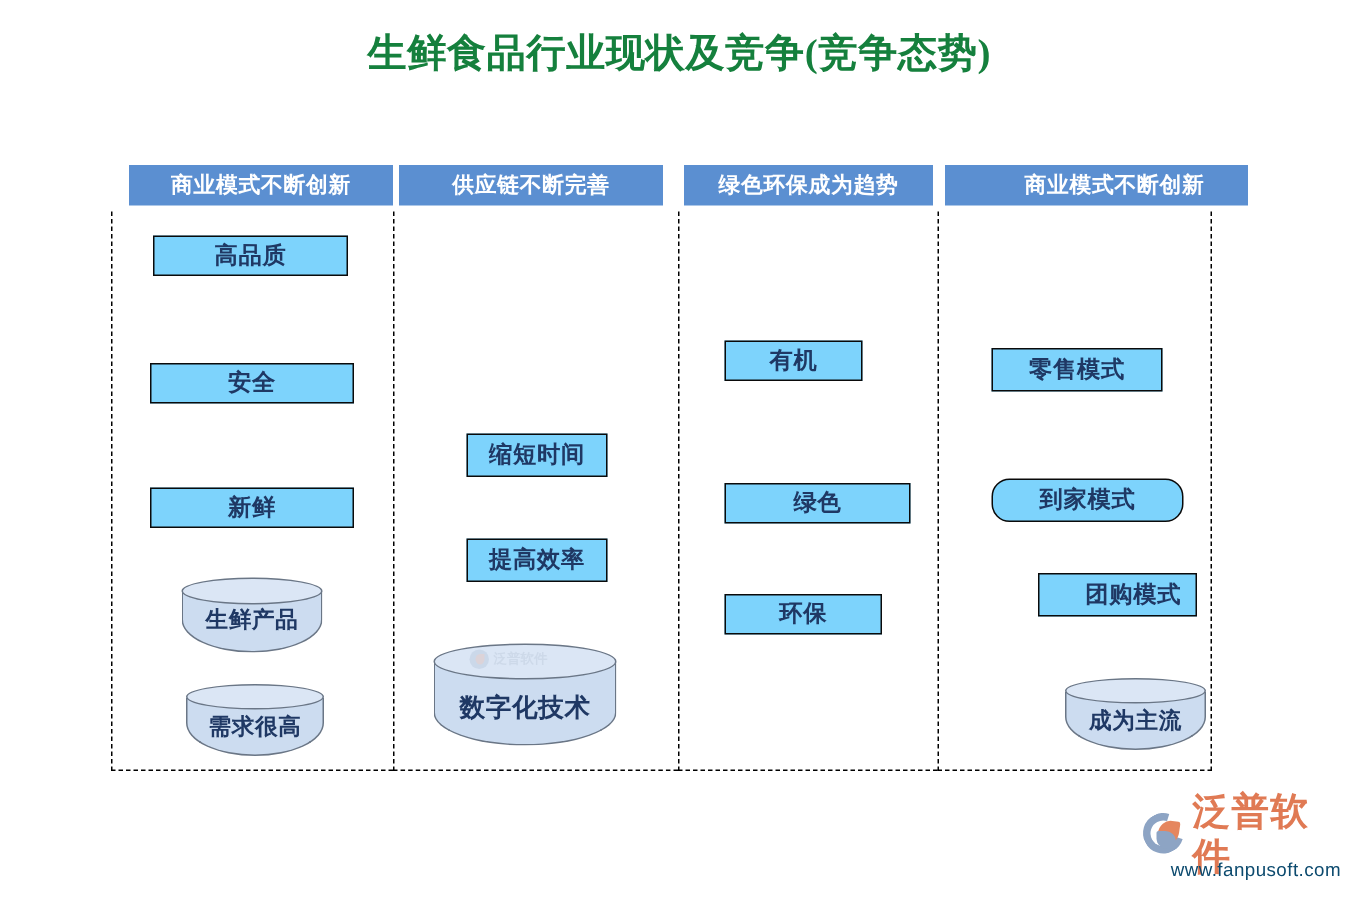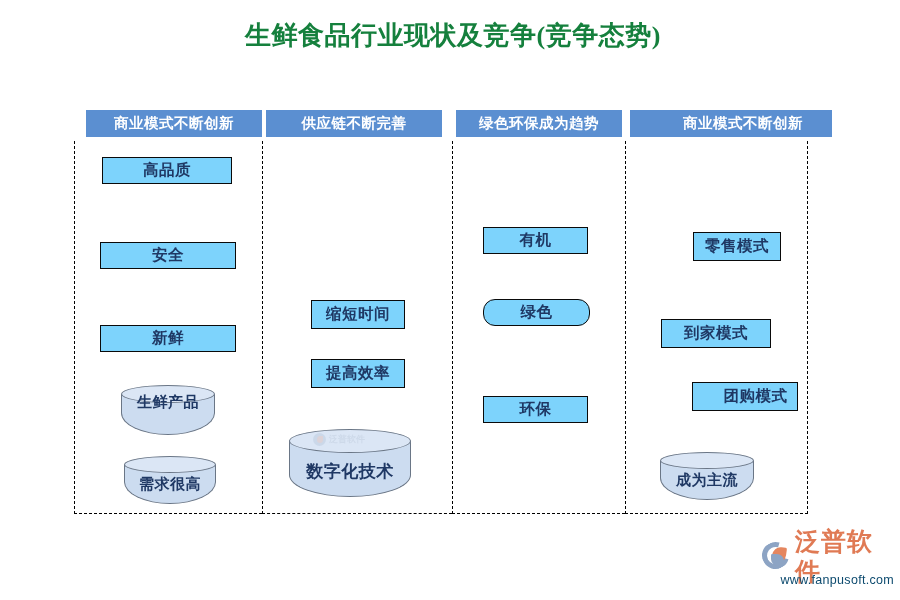--- a/index.html
+++ b/index.html
@@ -190,51 +190,51 @@
   <div class="col-body" style="left:452px;width:173px;"></div>
   <div class="col-body last" style="left:625px;width:183px;"></div>
 
   <div class="pbox" style="left:102px;top:157px;width:130px;height:27px;">高品质</div>
   <div class="pbox" style="left:100px;top:242px;width:136px;height:27px;">安全</div>
   <div class="pbox" style="left:100px;top:325px;width:136px;height:27px;">新鲜</div>
 
   <div class="cyl" style="left:121px;top:385px;width:94px;height:50px;">
     <div class="cyl-body" style="top:9px;height:41px;"></div>
     <div class="cyl-top" style="height:18px;"></div>
-    <div class="cyl-label" style="top:8px;font-size:15px;font-family:Liberation Mono, monospace;">生鲜产品</div>
+    <div class="cyl-label" style="top:19px;font-size:15px;font-family:Liberation Mono, monospace;">生鲜产品</div>
   </div>
 
   <div class="cyl" style="left:124px;top:456px;width:92px;height:48px;">
     <div class="cyl-body" style="top:9px;height:39px;"></div>
     <div class="cyl-top" style="height:17px;"></div>
     <div class="cyl-label" style="top:19px;font-size:15px;">需求很高</div>
   </div>
 
-  <div class="pbox" style="left:311px;top:300px;width:94px;height:29px;">缩短时间</div>
+  <div class="pbox" style="left:311px;top:289px;width:94px;height:29px;">缩短时间</div>
   <div class="pbox" style="left:311px;top:359px;width:94px;height:29px;">提高效率</div>
 
   <div class="cyl" style="left:289px;top:429px;width:122px;height:68px;">
     <div class="cyl-body" style="top:12px;height:56px;"></div>
     <div class="cyl-top" style="height:24px;"></div>
     <div class="cyl-watermark" style="left:24px;top:4px;">
       <span class="wm-mark"></span>
       <span class="wm-text">泛普软件</span>
     </div>
     <div class="cyl-label" style="top:31px;font-size:17px;">数字化技术</div>
   </div>
 
-  <div class="pbox" style="left:483px;top:227px;width:105px;height:27px;">有机</div>
-  <div class="pbox" style="left:483px;top:299px;width:107px;height:27px;border-radius:12px;">绿色</div>
+  <div class="pbox" style="left:483px;top:227px;width:92px;height:27px;">有机</div>
+  <div class="pbox" style="left:483px;top:322px;width:124px;height:27px;">绿色</div>
   <div class="pbox" style="left:483px;top:396px;width:105px;height:27px;">环保</div>
 
-  <div class="pbox" style="left:693px;top:232px;width:88px;height:29px;">零售模式</div>
-  <div class="pbox" style="left:661px;top:319px;width:110px;height:29px;">到家模式</div>
+  <div class="pbox" style="left:661px;top:232px;width:114px;height:29px;">零售模式</div>
+  <div class="pbox" style="left:661px;top:319px;width:128px;height:29px;border-radius:12px;">到家模式</div>
   <div class="pbox" style="left:692px;top:382px;width:106px;height:29px;padding-left:21px;">团购模式</div>
 
-  <div class="cyl" style="left:660px;top:452px;width:94px;height:48px;">
+  <div class="cyl" style="left:710px;top:452px;width:94px;height:48px;">
     <div class="cyl-body" style="top:9px;height:39px;"></div>
     <div class="cyl-top" style="height:17px;"></div>
     <div class="cyl-label" style="top:19px;font-size:15px;">成为主流</div>
   </div>
 
   <div class="logo">
     <div class="logo-row">
       <span class="logo-mark">
         <span class="ring"></span>
         <span class="blade"></span>

